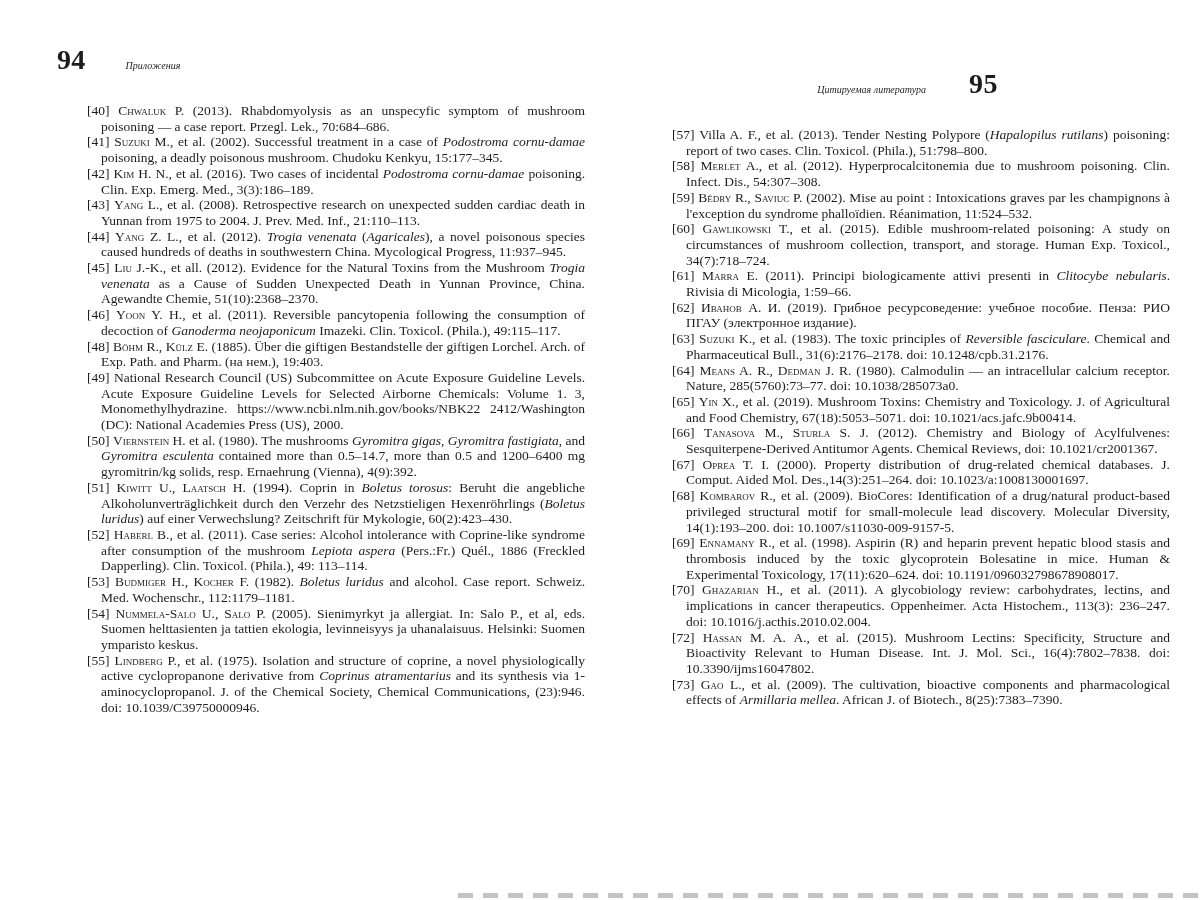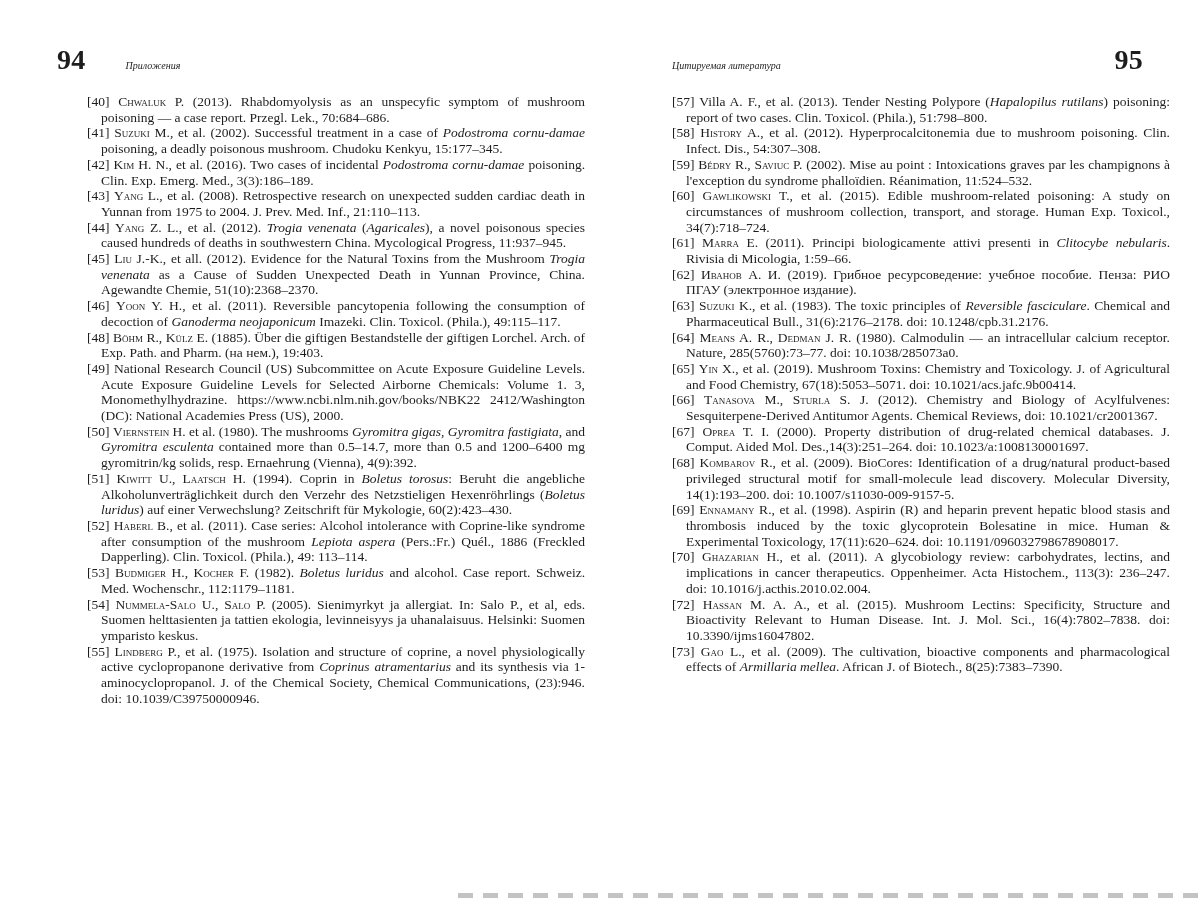--- a/index.html
+++ b/index.html
@@ -7,26 +7,26 @@
     position:relative; width:1200px; height:900px; background:#ffffff;
     font-family:"Liberation Serif","DejaVu Serif",serif; color:#1d1d1d;
     overflow:hidden;
   }
   .page { position:absolute; top:46px; width:498px; }
   #pageL { left:87px; }
   #pageR { left:672px; }
   .page-header { display:flex; align-items:baseline; height:32px; }
   .page-header.left  { margin-left:-30px; }
   .page-header.left .running-head { margin-left:40px; }
-  .page-header.right { justify-content:space-between; margin-right:27px; }
+  .page-header.right { justify-content:center; margin-right:27px;margin-top:24px; }
   .page-header.right .pagenum { margin-left:43px; }
   .pagenum { font-size:28px; font-weight:700; line-height:1; letter-spacing:0.3px; }
   .running-head { font-style:italic; font-size:10px; }
   .refs {
-    margin-top:16px; font-size:13.5px; line-height:15.7px;
+    margin-top:25px; font-size:13.5px; line-height:15.7px;
     text-align:justify; hyphens:auto; -webkit-hyphens:auto;
   }
   .ref { margin:0; padding-left:14px; text-indent:-14px; }
   .sc { font-variant:small-caps; }
   .it { font-style:italic; }
   .bottom-edge {
     position:absolute; left:458px; right:0; bottom:2px; height:5px;
     background:repeating-linear-gradient(90deg,#a3a3a3 0px 15px,transparent 15px 25px);
     opacity:0.65;
   }
@@ -60,21 +60,21 @@
       </div>
   </section>
 
   <section class="page" id="pageR">
     <header class="page-header right">
       <span class="running-head">Цитируемая литература</span>
       <span class="pagenum">95</span>
     </header>
     <div class="refs" lang="en">
         <p class="ref"><span class="ref-num">[57]</span> <span>Villa A. F., et al. (2013). Tender Nesting Polypore (</span><span class="it">Hapalopilus rutilans</span><span>) poisoning: report of two cases. Clin. Toxicol. (Phila.), 51:798–800.</span></p>
-        <p class="ref"><span class="ref-num">[58]</span> <span class="sc">History</span><span> A., et al. (2012). Hyperprocalcitonemia due to mushroom poisoning. Clin. Infect. Dis., 54:307–308.</span></p>
+        <p class="ref"><span class="ref-num">[58]</span> <span class="sc">Merlet</span><span> A., et al. (2012). Hyperprocalcitonemia due to mushroom poisoning. Clin. Infect. Dis., 54:307–308.</span></p>
         <p class="ref"><span class="ref-num">[59]</span> <span class="sc">Bédry</span><span> R., </span><span class="sc">Saviuc</span><span> P. (2002). Mise au point : Intoxications graves par les champignons à l'exception du syndrome phalloïdien. Réanimation, 11:524–532.</span></p>
         <p class="ref"><span class="ref-num">[60]</span> <span class="sc">Gawlikowski</span><span> T., et al. (2015). Edible mushroom-related poisoning: A study on circumstances of mushroom collection, transport, and storage. Human Exp. Toxicol., 34(7):718–724.</span></p>
         <p class="ref"><span class="ref-num">[61]</span> <span class="sc">Marra</span><span> E. (2011). Principi biologicamente attivi presenti in </span><span class="it">Clitocybe nebularis</span><span>. Rivisia di Micologia, 1:59–66.</span></p>
         <p class="ref"><span class="ref-num">[62]</span> <span class="sc">Иванов</span><span> А. И. (2019). Грибное ресурсоведение: учебное пособие. Пенза: РИО ПГАУ (электронное издание).</span></p>
         <p class="ref"><span class="ref-num">[63]</span> <span class="sc">Suzuki</span><span> K., et al. (1983). The toxic principles of </span><span class="it">Reversible fasciculare</span><span>. Chemical and Pharmaceutical Bull., 31(6):2176–2178. doi: 10.1248/cpb.31.2176.</span></p>
         <p class="ref"><span class="ref-num">[64]</span> <span class="sc">Means</span><span> A. R., </span><span class="sc">Dedman</span><span> J. R. (1980). Calmodulin — an intracellular calcium receptor. Nature, 285(5760):73–77. doi: 10.1038/285073a0.</span></p>
         <p class="ref"><span class="ref-num">[65]</span> <span class="sc">Yin</span><span> X., et al. (2019). Mushroom Toxins: Chemistry and Toxicology. J. of Agricultural and Food Chemistry, 67(18):5053–5071. doi: 10.1021/acs.jafc.9b00414.</span></p>
         <p class="ref"><span class="ref-num">[66]</span> <span class="sc">Tanasova</span><span> M., </span><span class="sc">Sturla</span><span> S. J. (2012). Chemistry and Biology of Acylfulvenes: Sesquiterpene-Derived Antitumor Agents. Chemical Reviews, doi: 10.1021/cr2001367.</span></p>
         <p class="ref"><span class="ref-num">[67]</span> <span class="sc">Oprea</span><span> T. I. (2000). Property distribution of drug-related chemical databases. J. Comput. Aided Mol. Des.,14(3):251–264. doi: 10.1023/a:1008130001697.</span></p>
         <p class="ref"><span class="ref-num">[68]</span> <span class="sc">Kombarov</span><span> R., et al. (2009). BioCores: Identification of a drug/natural product-based privileged structural motif for small-molecule lead discovery. Molecular Diversity, 14(1):193–200. doi: 10.1007/s11030-009-9157-5.</span></p>

